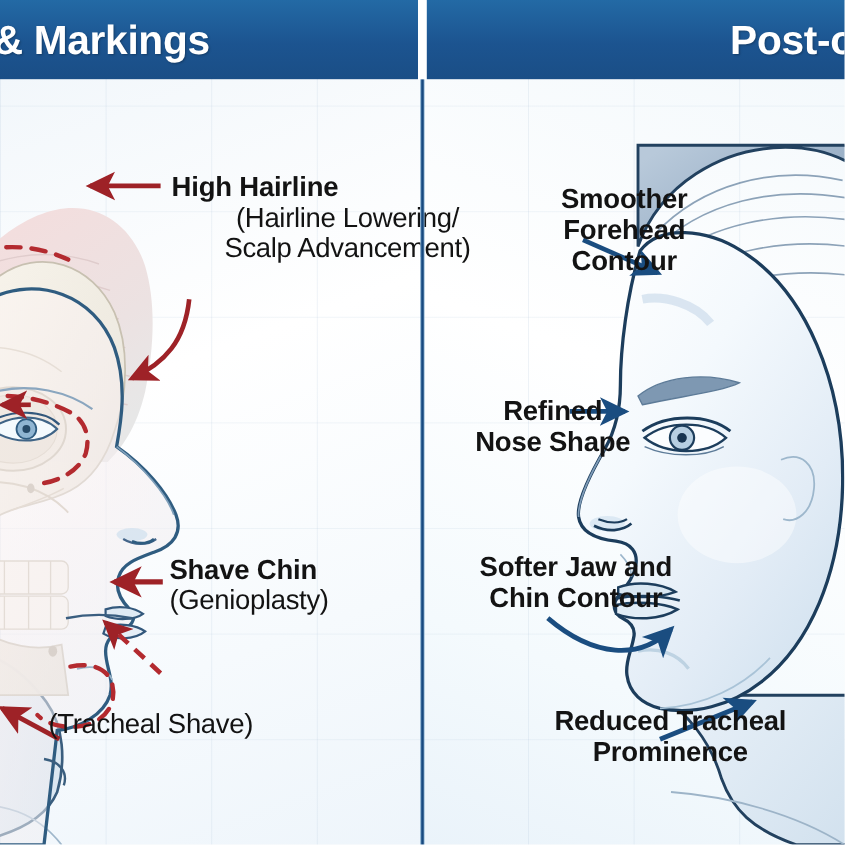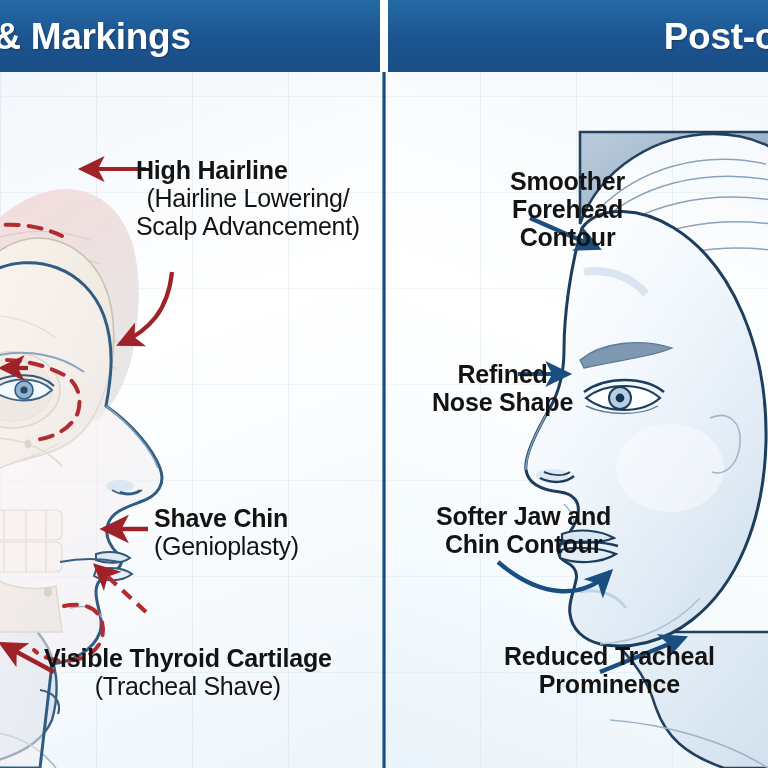--- a/index.html
+++ b/index.html
@@ -90,22 +90,22 @@
   }
   .anno .l2, .anno .l3 {
     display: block;
     font-size: 25px;
     font-weight: normal;
     letter-spacing: -0.3px;
   }
   .anno.center { text-align: center; }
 
   
-  #anno-hairline   { left: 136px; top: 84px;  text-align: left; }
-  #anno-hairline .l2, #anno-hairline .l3 { text-align: center; }
+  #anno-hairline   { left: 156px; top: 84px;  text-align: left; }
+  #anno-hairline .l2, #anno-hairline .l3 { text-align: center; margin-left: 48px; }
   #anno-chin       { left: 154px; top: 432px; }
   #anno-thyroid    { left: 44px;  top: 572px; text-align: center; }
 
   
   #anno-forehead   { left: 91px;  top: 95px;  text-align: center; margin-left: 35px; }
   #anno-nose       { left: 48px;  top: 288px; text-align: center; }
   #anno-jaw        { left: 52px;  top: 430px; text-align: center; }
   #anno-trachea    { left: 120px; top: 570px; text-align: center; }
 
   .arrow-layer { position: absolute; inset: 0; pointer-events: none; }
@@ -277,21 +277,20 @@
       <span class="l2">(Hairline Lowering/</span>
       <span class="l3">Scalp Advancement)</span>
     </div>
 
     <div class="anno" id="anno-chin">
       <span class="l1">Shave Chin</span>
       <span class="l2">(Genioplasty)</span>
     </div>
 
     <div class="anno" id="anno-thyroid">
-      <span class="l1">Visible Thyroid Cartilage</span>
       <span class="l2">(Tracheal Shave)</span>
     </div>
   </div>
 
   <div class="panel right">
     <div class="art">
       <svg width="384" height="696" viewBox="0 0 384 696" xmlns="http://www.w3.org/2000/svg">
         <defs>
           <linearGradient id="faceG" x1="0.1" y1="0" x2="0.9" y2="1">
             <stop offset="0%" stop-color="#ffffff"></stop>

